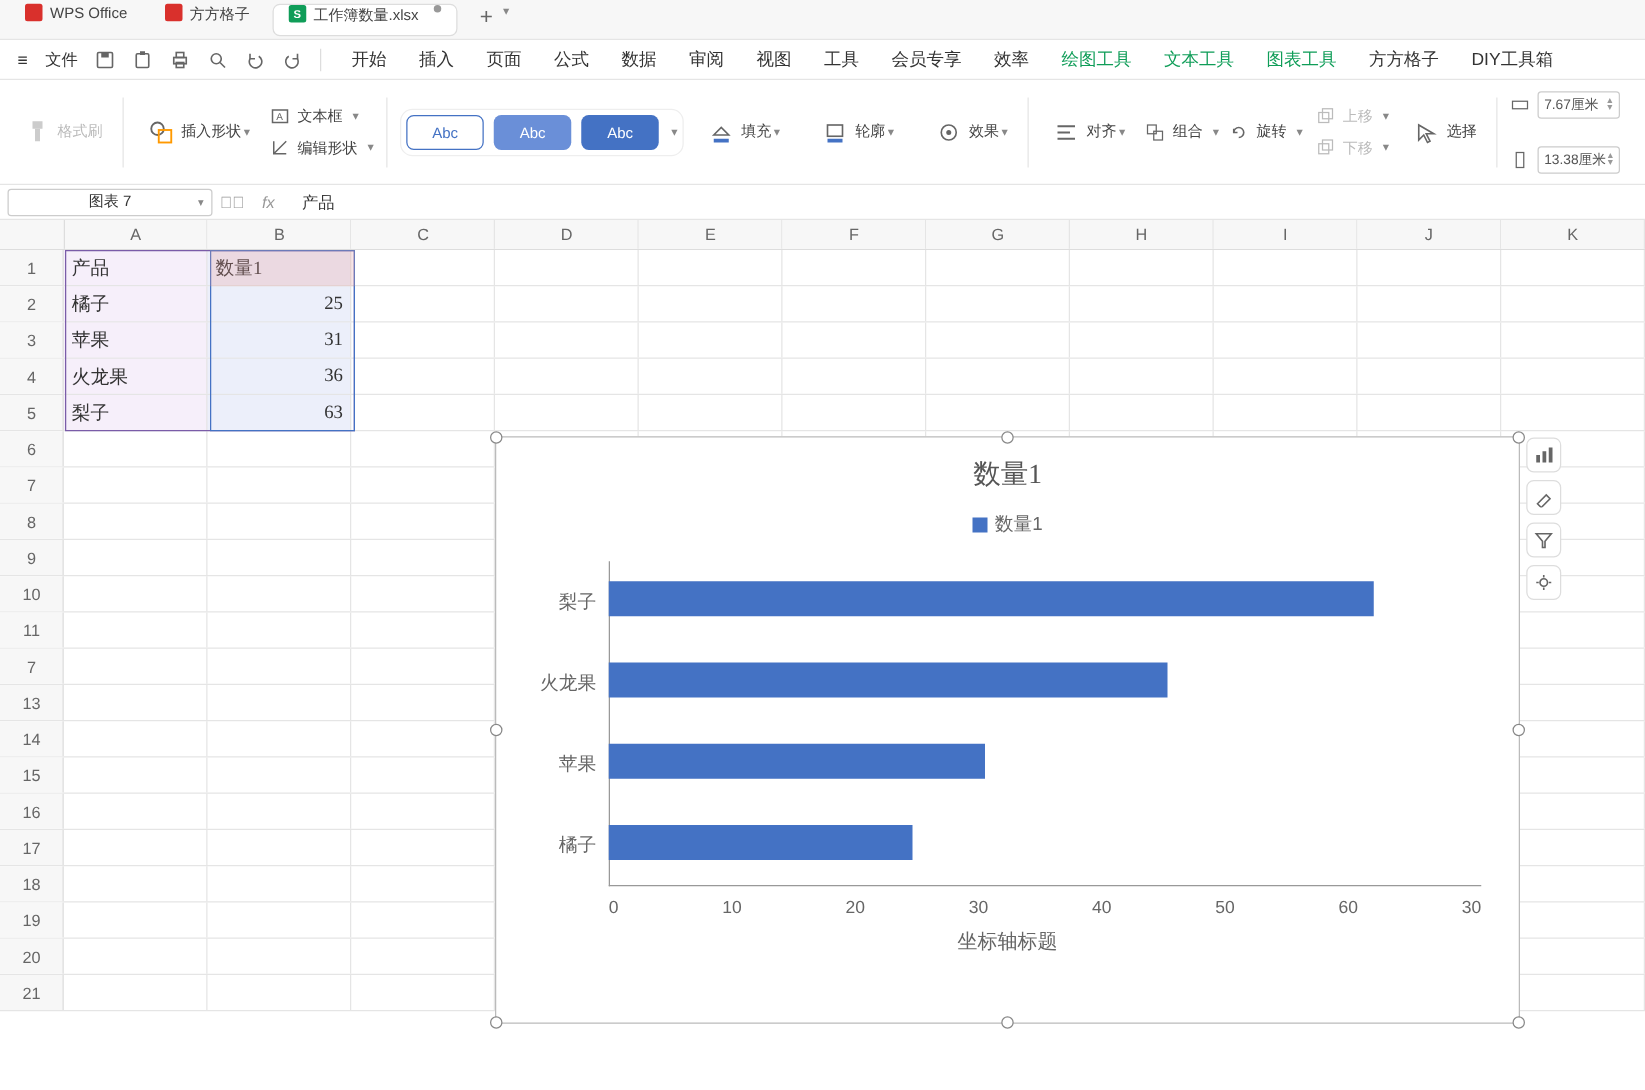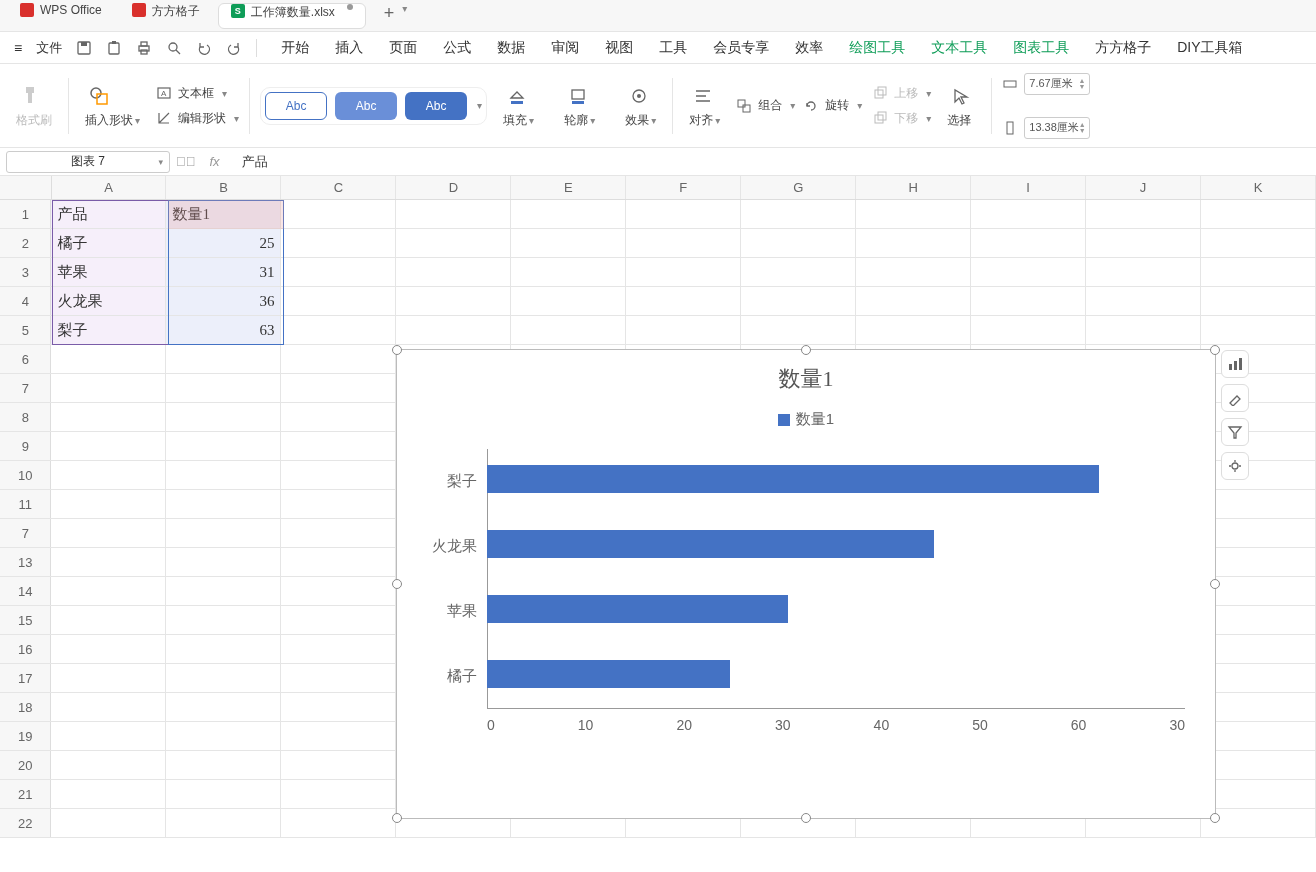--- a/index.html
+++ b/index.html
@@ -13,21 +13,21 @@
 .tab .dot{width:6px;height:6px;border-radius:50%;background:#999;margin-left:6px}
 .tab .add{font-size:18px;color:#666}
 .qat{height:32px;display:flex;align-items:center;gap:14px;padding:0 14px;border-bottom:1px solid #e5e5e5;background:#fff}
 .hamburger{font-size:14px}
 .qat .ic{width:16px;height:16px;display:inline-block;color:#555}
 .qat .sep{width:1px;height:18px;background:#ddd}
 .menutabs{display:flex;gap:26px;margin-left:10px;font-size:14px;color:#333}
 .menutabs .mt{cursor:pointer}
 .menutabs .mt.green{color:#0f9d58}
 .ribbon{height:84px;border-bottom:1px solid #e5e5e5;display:flex;align-items:center;padding:6px 10px;gap:10px;background:#fff}
-.rgrp{display:flex;flex-direction:column;align-items:flex-start;gap:2px;font-size:12px;color:#444;padding:0 6px}
+.rgrp{display:flex;align-items:center;gap:2px;font-size:12px;color:#444;padding:0 6px}
 .rgrp .big{width:28px;height:28px;display:flex;align-items:center;justify-content:center;color:#888}
 .rgrp.disabled{color:#bbb}
 .rgrp.disabled .big{color:#ccc}
 .rsep{width:1px;height:56px;background:#e5e5e5}
 .rrow{display:flex;align-items:center;gap:6px;font-size:12px;color:#444;white-space:nowrap}
 .rrow .ico{width:16px;height:16px;display:inline-block}
 .shapebtn{width:62px;height:28px;border-radius:6px;display:flex;align-items:center;justify-content:center;font-size:12px;color:#fff}
 .shapebtn.light{background:#fff;border:1.5px solid #4472c4;color:#4472c4}
 .shapebtn.mid{background:#6a8fd8}
 .shapebtn.dark{background:#4472c4}
@@ -616,34 +616,20 @@
         <div class="cell"></div>
         <div class="cell"></div>
         <div class="cell"></div>
         <div class="cell"></div>
         <div class="cell"></div>
         <div class="cell"></div>
         <div class="cell"></div>
         <div class="cell"></div>
         <div class="cell"></div>
       </div>
-      <div class="row">
-        <div class="rowh">22</div>
-        <div class="cell"></div>
-        <div class="cell"></div>
-        <div class="cell"></div>
-        <div class="cell"></div>
-        <div class="cell"></div>
-        <div class="cell"></div>
-        <div class="cell"></div>
-        <div class="cell"></div>
-        <div class="cell"></div>
-        <div class="cell"></div>
-        <div class="cell"></div>
-      </div>
     </div>
 
   <svg class="arrow" width="40" height="150">
     <line x1="20" y1="5" x2="20" y2="130" stroke="#d9302c" stroke-width="3"></line>
     <polygon points="20,140 12,125 28,125" fill="#d9302c"></polygon>
   </svg>
 
   <div class="chartbox">
     <div class="handle tl"></div>
     <div class="handle tm"></div>
@@ -699,17 +685,18 @@
     <div class="xaxis" id="xaxis">
         <span>0</span>
         <span>10</span>
         <span>20</span>
         <span>30</span>
         <span>40</span>
         <span>50</span>
         <span>60</span>
         <span>30</span>
       </div>
+    <div class="xtitle">坐标轴标题</div>
   </div>
 <div style="position: absolute; left: 52px; top: 24px; width: 232px; height: 145px; border: 1.5px solid rgb(122, 92, 168); pointer-events: none;"></div>
     <div style="position: absolute; left: 168px; top: 24px; width: 116px; height: 145px; border: 1.5px solid rgb(68, 114, 196); pointer-events: none;"></div>
     <div style="position: absolute; left: 168px; top: 24px; width: 116px; height: 29px; background: rgba(230, 150, 150, 0.25); pointer-events: none;"></div>
   </div>
 
 </body></html>

